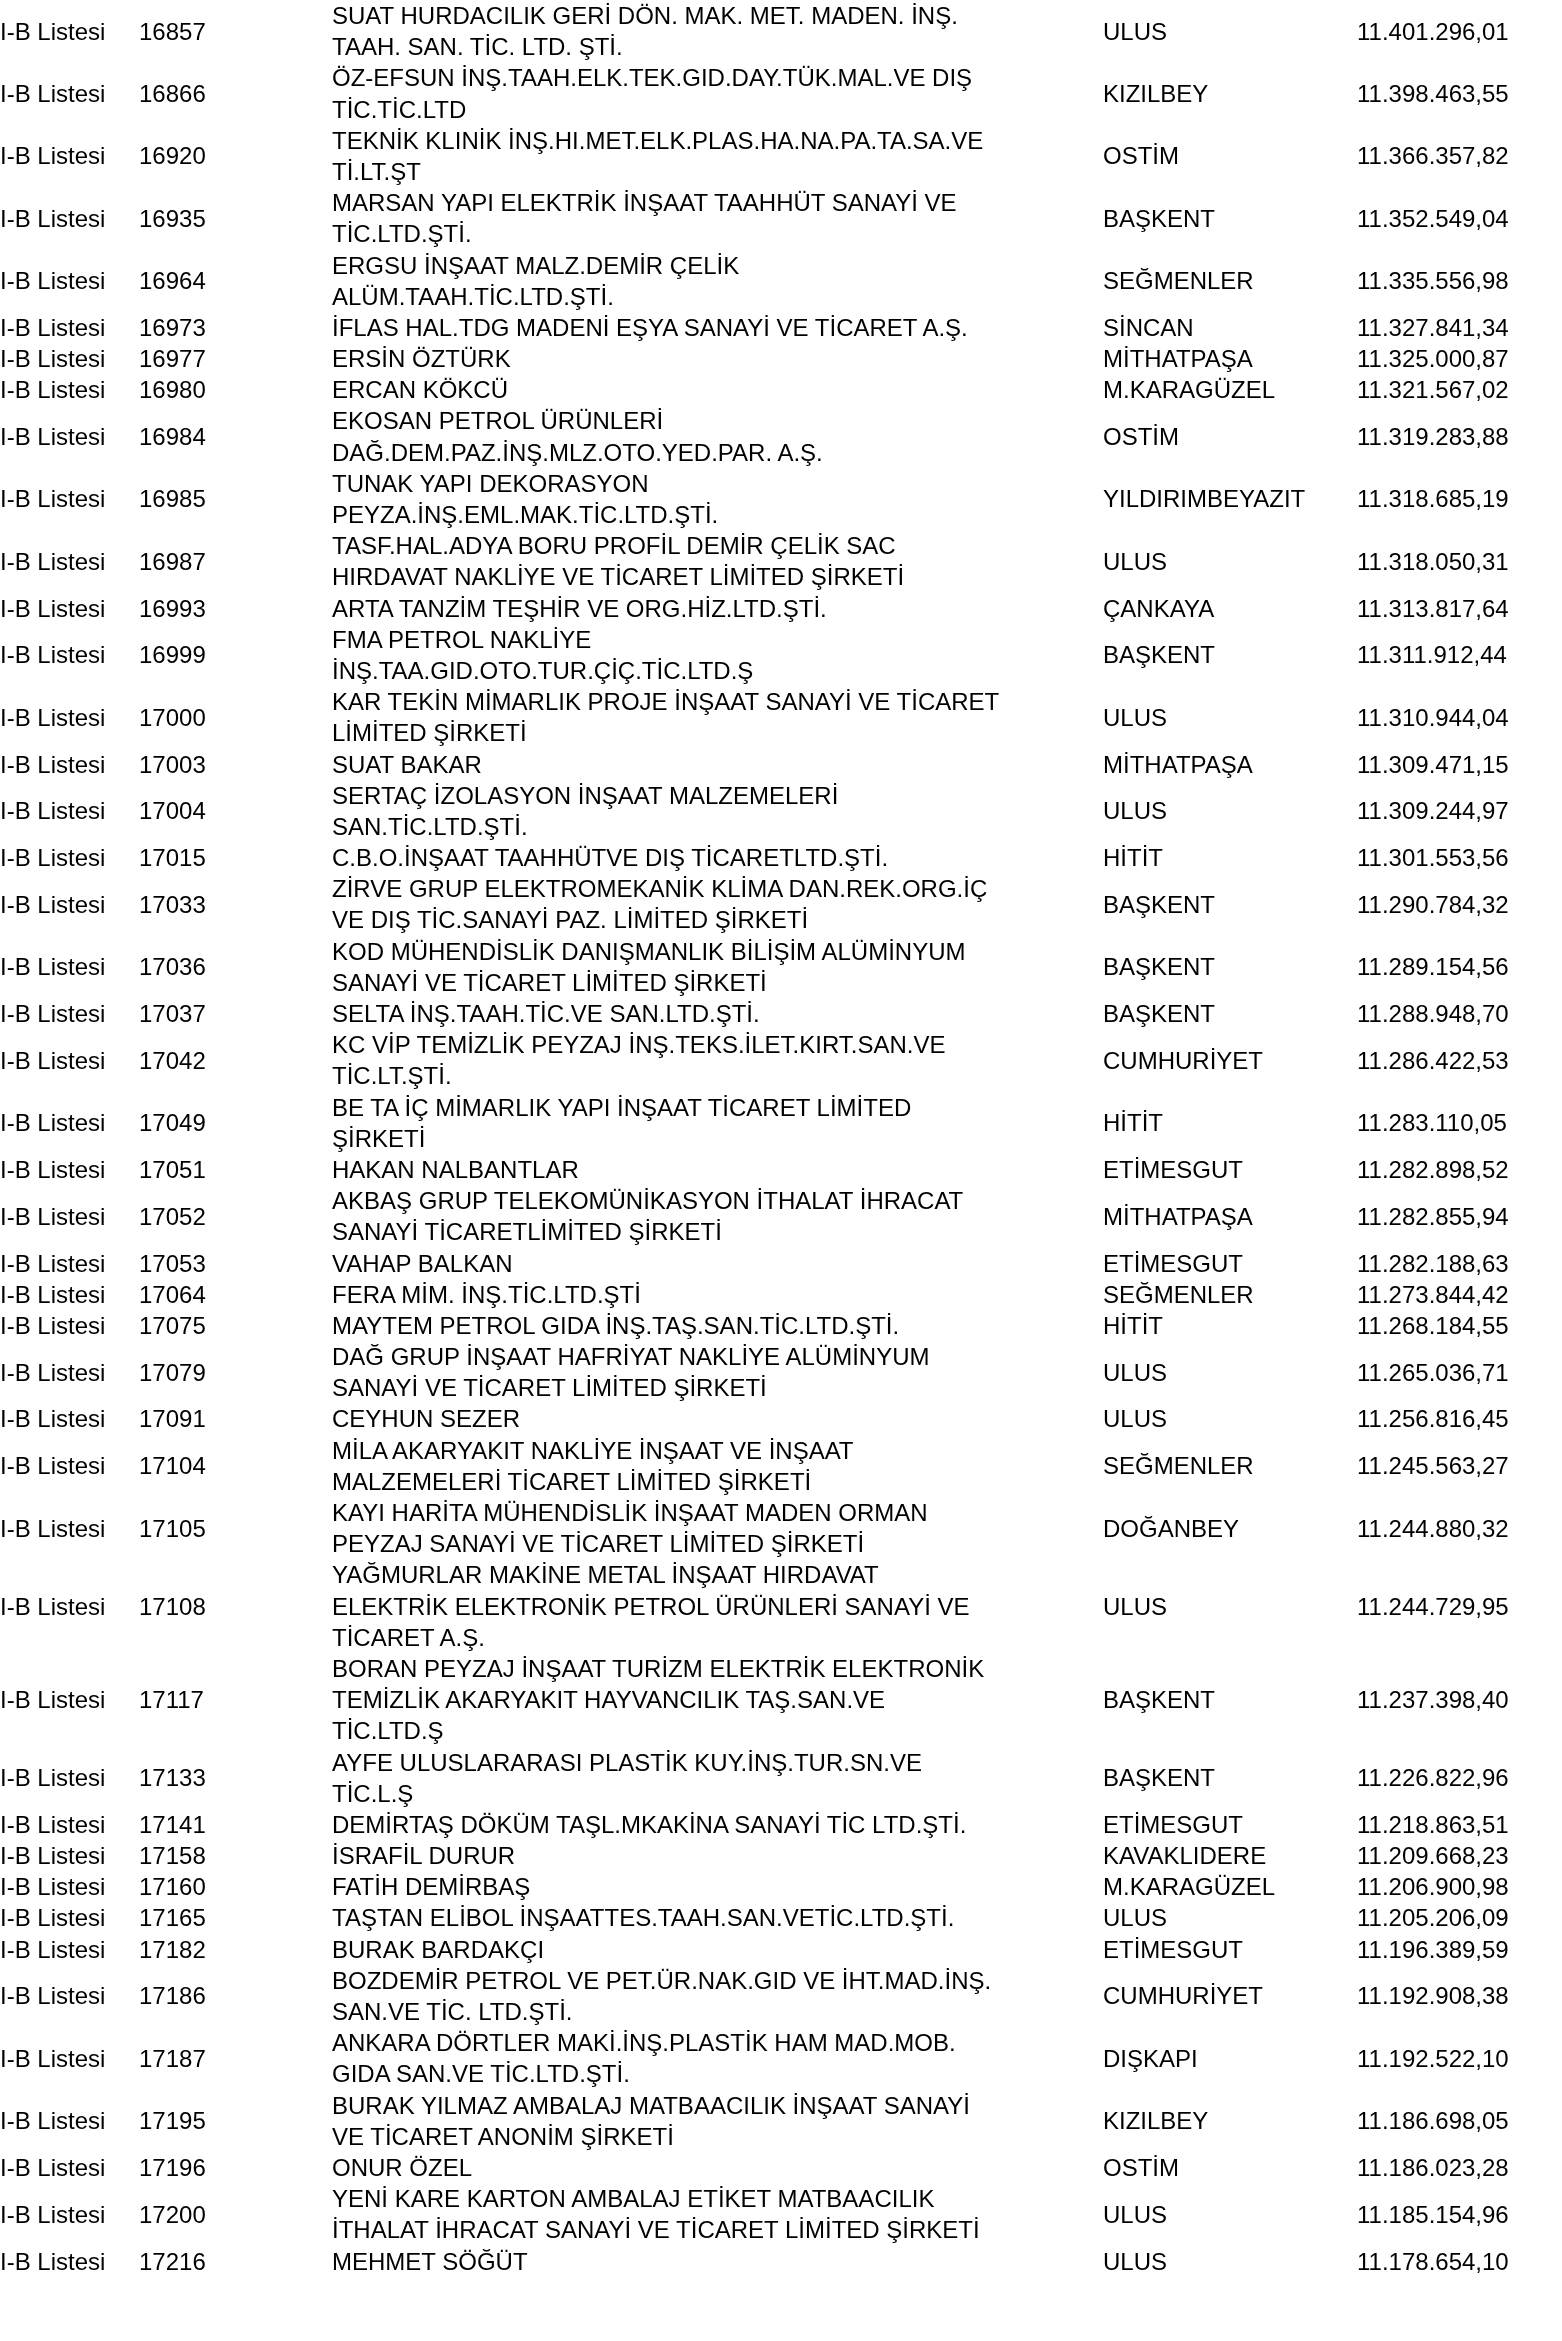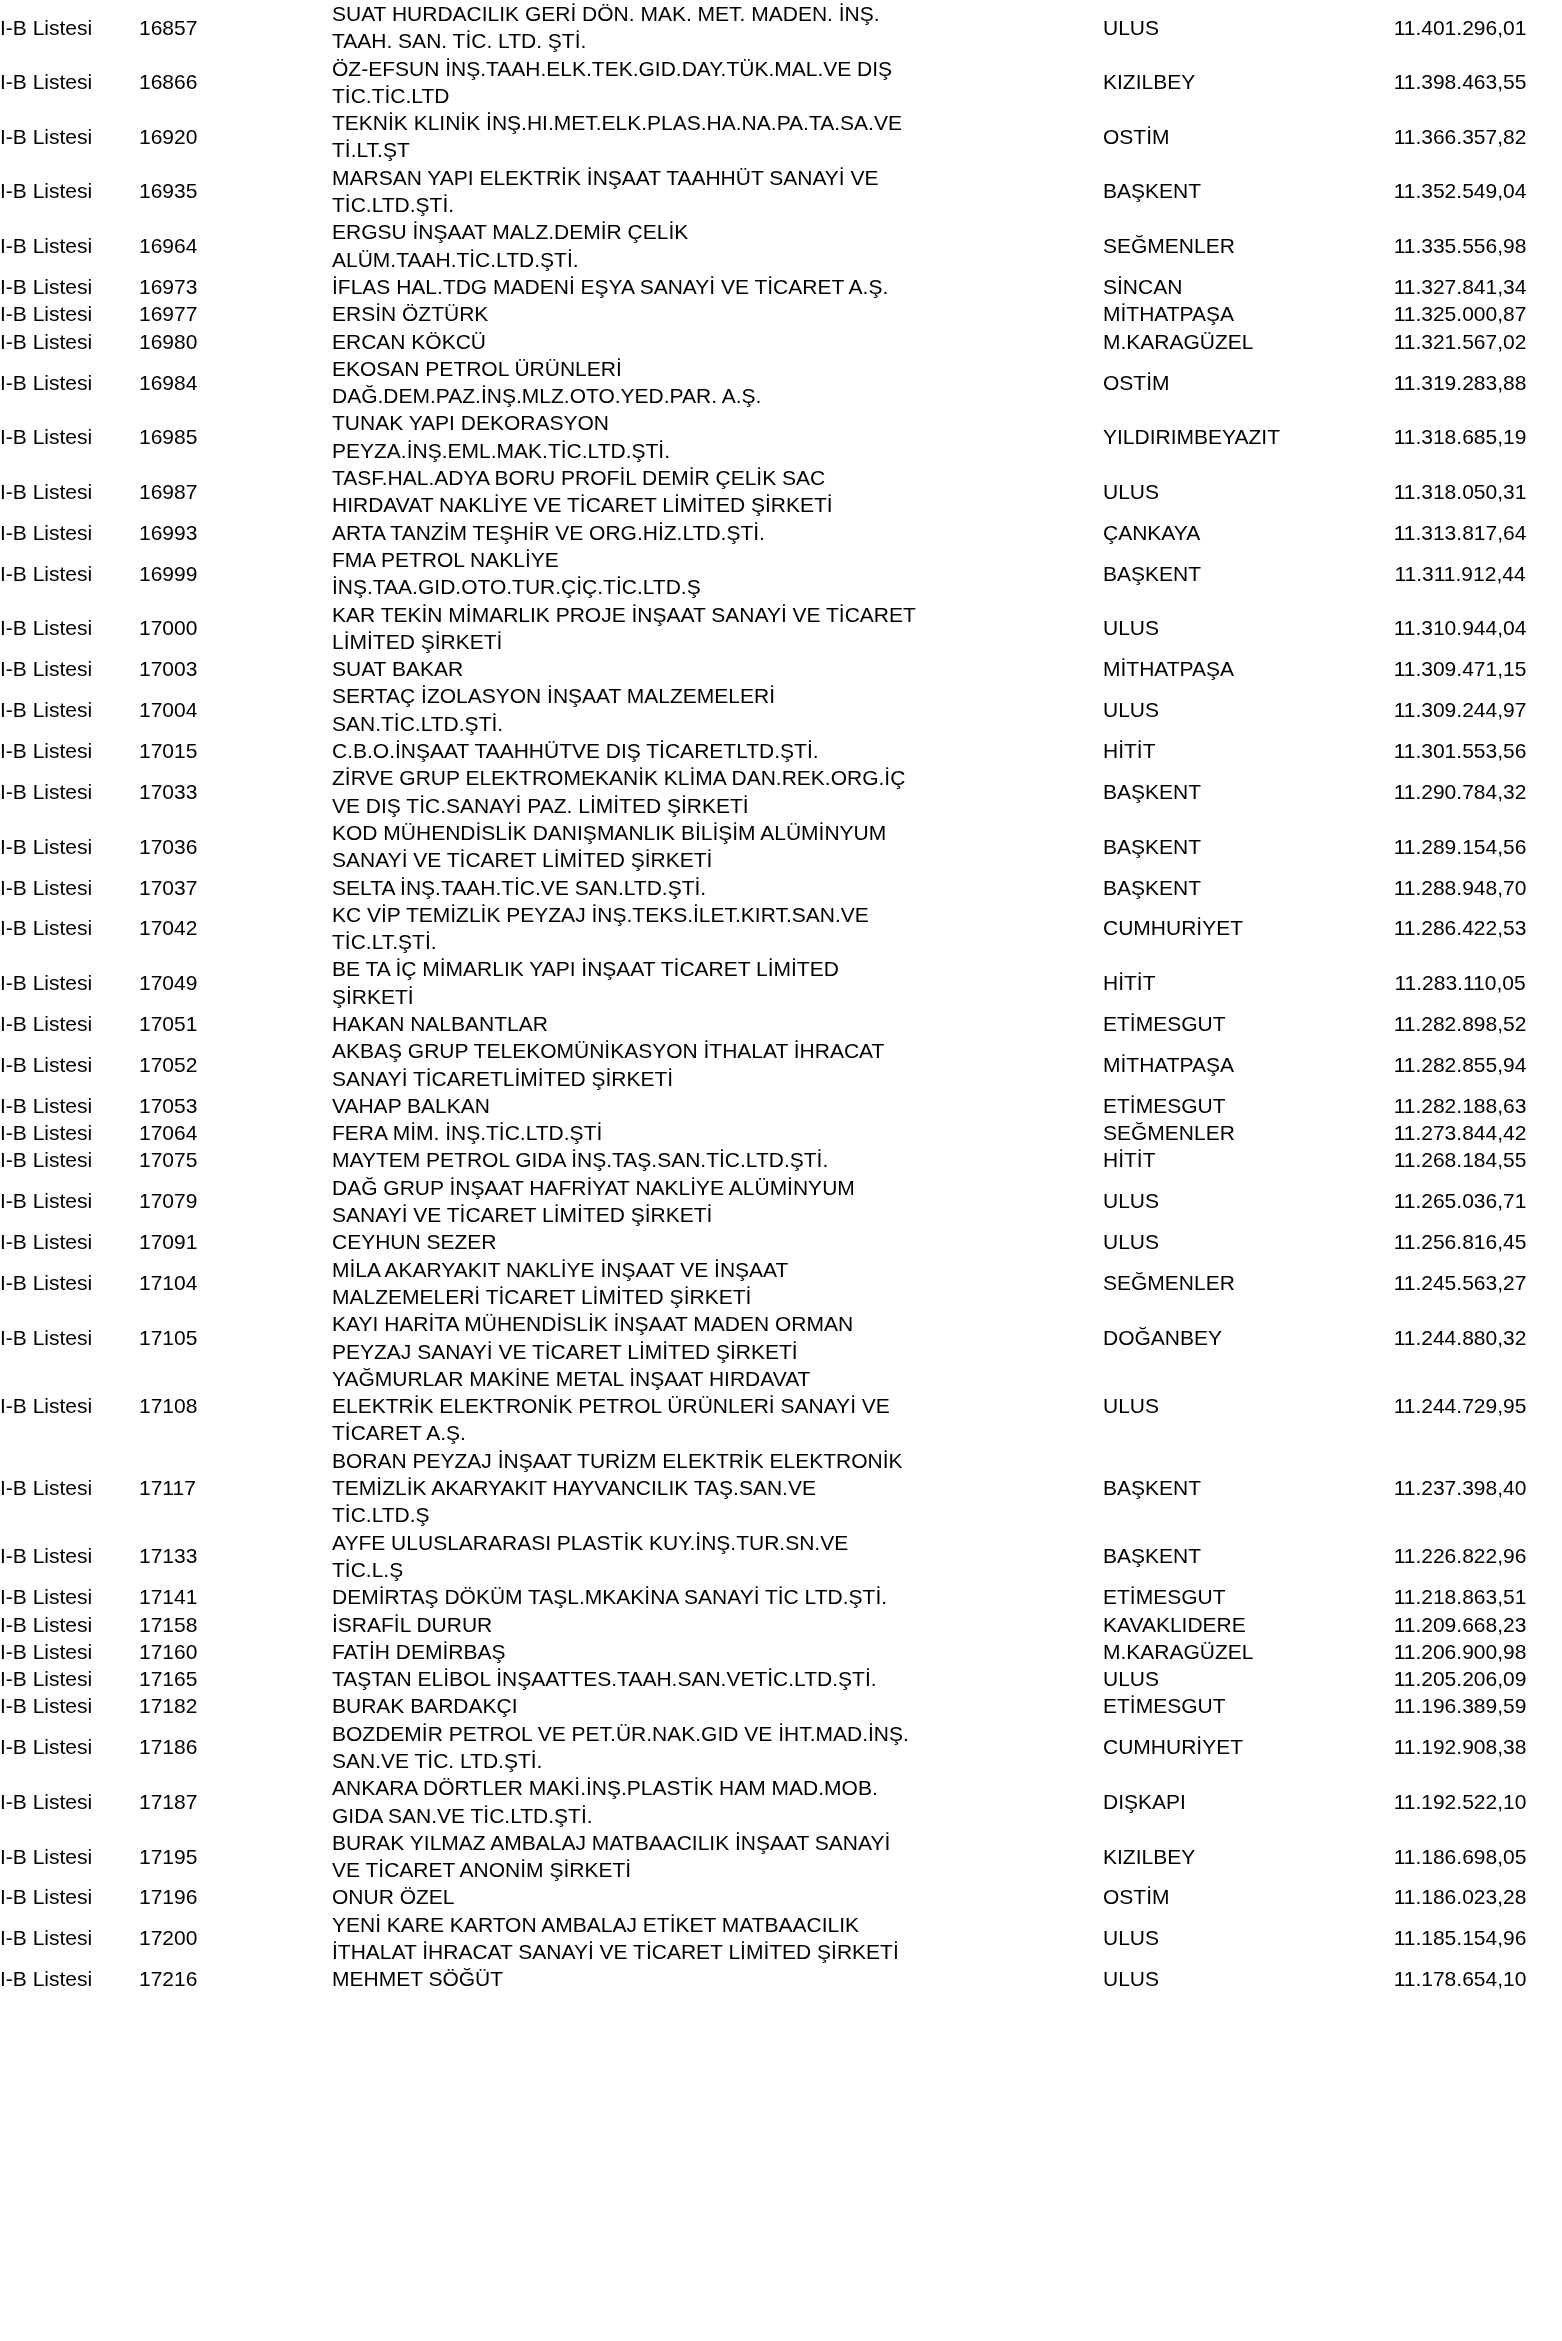--- a/index.html
+++ b/index.html
@@ -17,21 +17,21 @@
     background: #ffffff;
     position: relative;
     box-sizing: border-box;
     padding: 0;
     overflow: hidden;
   }
   table.debtor-table {
     width: 1563px;
     border-collapse: collapse;
     table-layout: fixed;
-    font-size: 21px;
+    font-size: 24px;
     line-height: 1.30;
     padding-left: 40px;
   }
   table.debtor-table td {
     padding: 0;
     vertical-align: middle;
     border: none;
     white-space: normal;
   }
   col.c-list   { width: 139px; }
@@ -50,21 +50,21 @@
   }
   td.cell-name {
     padding-right: 14px;
   }
   td.cell-office {
     padding-left: 6.2px;
     white-space: nowrap;
     margin-top: 22px;
   }
   td.cell-amount {
-    text-align: center;
+    text-align: left;
     padding-right: 20px;
     white-space: nowrap;
   }
   tr.debtor-row {
     page-break-inside: avoid;
   }
   .name-lines {
     display: block;
   }
   .name-line {

